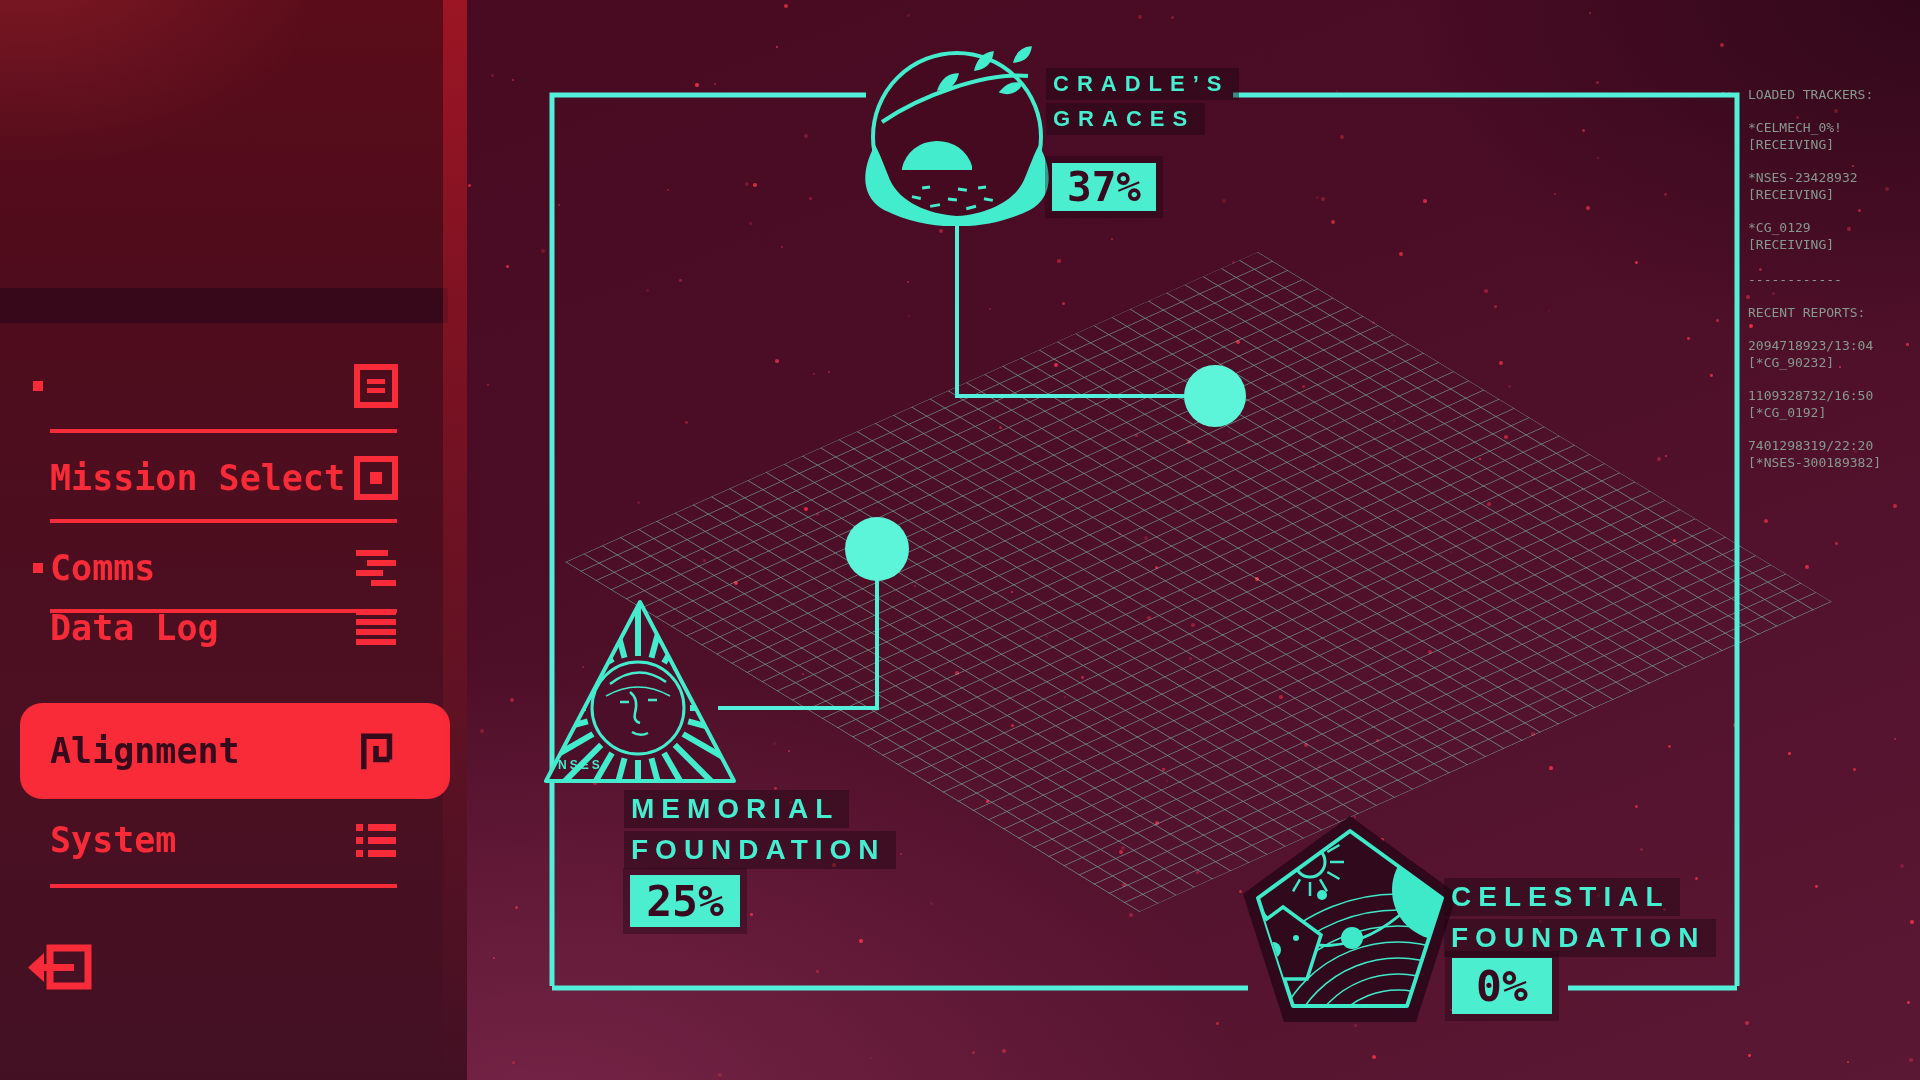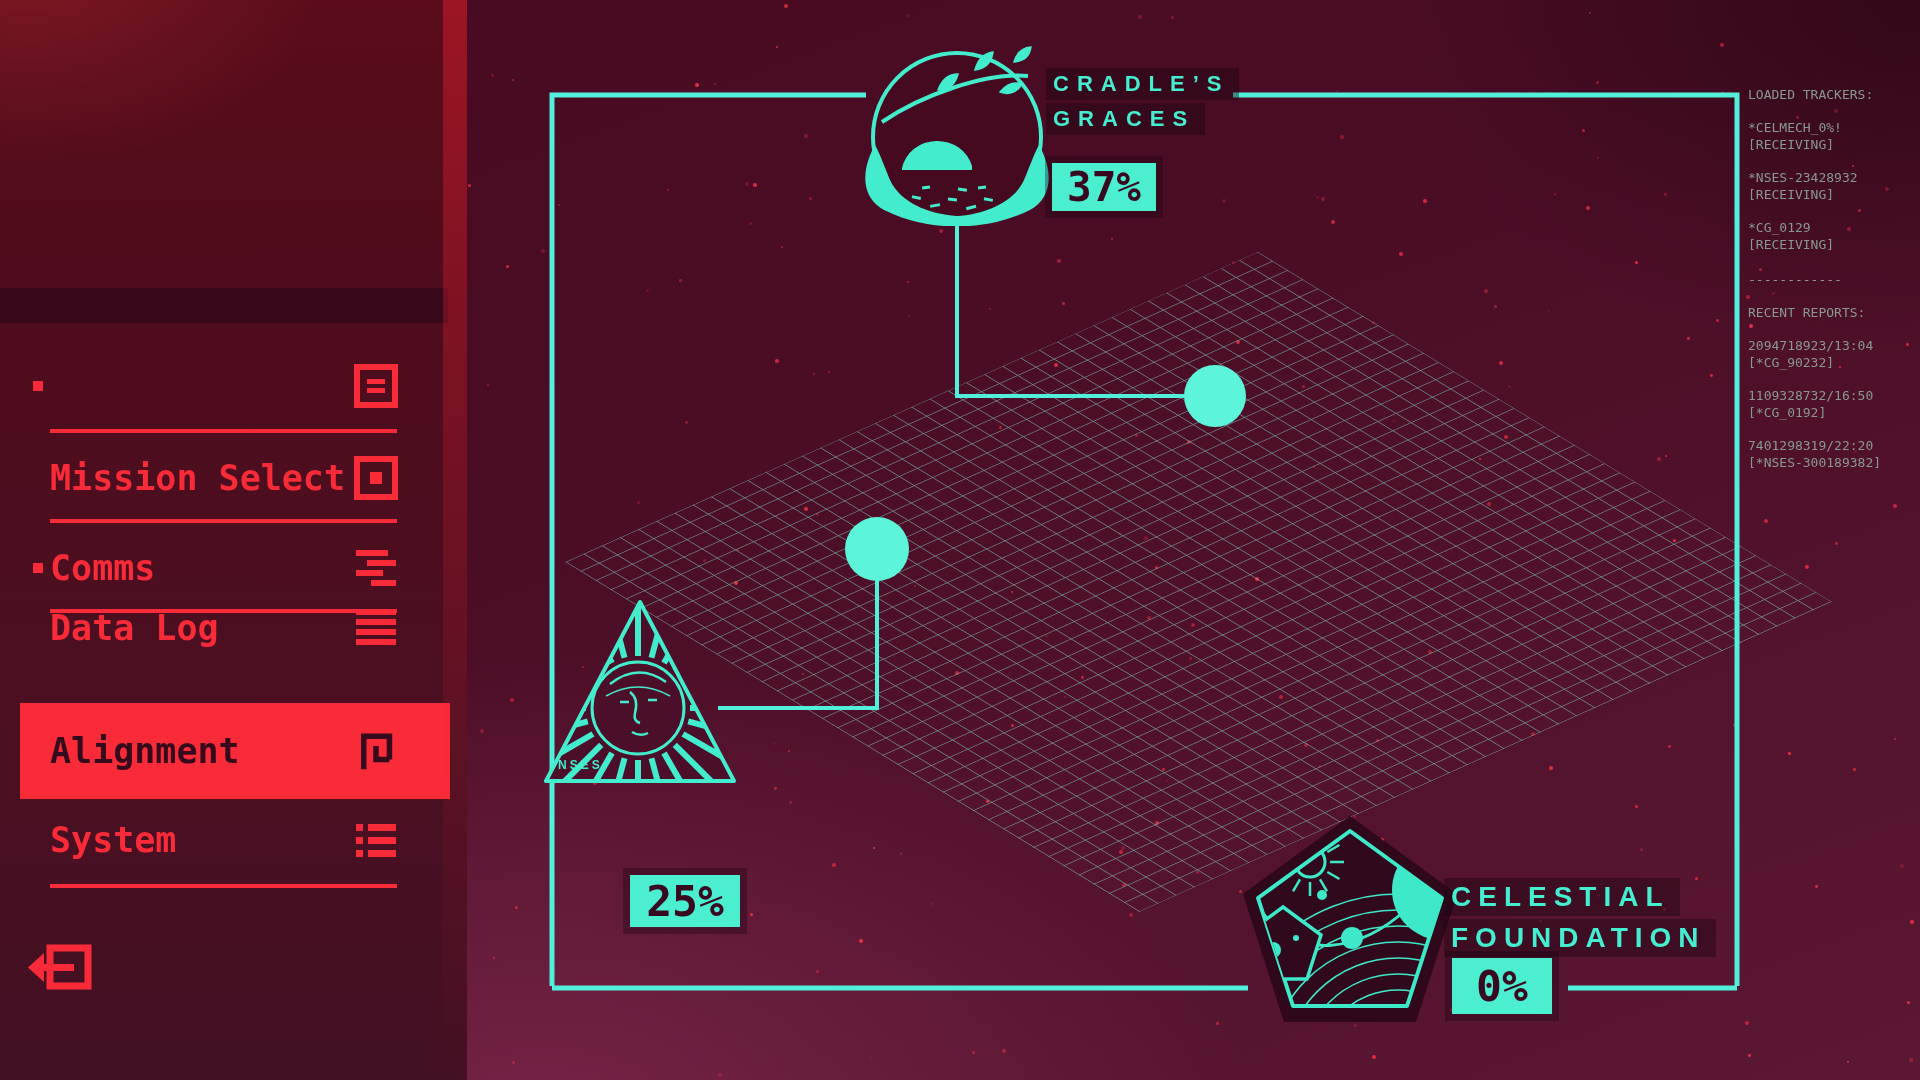--- a/index.html
+++ b/index.html
@@ -19,21 +19,21 @@
     background:radial-gradient(430px 300px at 6% -4%, rgba(255,70,70,.22), rgba(255,70,70,0) 70%);}
   .sidebar::after{content:"";position:absolute;top:0;right:0;width:24px;height:100%;
     background:linear-gradient(180deg, rgba(235,32,48,.45), rgba(235,32,48,.10) 70%, rgba(235,32,48,0));}
   .side-strip{position:absolute;left:0;top:288px;width:448px;height:35px;background:#36081a;}
   .menu-item{position:absolute;left:0;width:467px;height:56px;cursor:pointer;}
   .menu-item .label{position:absolute;left:50px;top:0;font:bold 35px/44px "DejaVu Sans Mono",monospace;
     color:#f92b38;letter-spacing:0px;white-space:nowrap;}
   .menu-item .bullet{position:absolute;left:33px;top:17px;width:10px;height:10px;background:#f92b38;}
   .menu-item .mi{position:absolute;left:354px;top:0px;width:44px;height:44px;}
   .divider{position:absolute;left:50px;width:347px;height:4px;background:#f92b38;}
-  .hl-bar{position:absolute;left:20px;top:703px;width:430px;height:96px;background:#f92b38;}
+  .hl-bar{position:absolute;left:20px;top:703px;width:430px;height:96px;background:#f92b38;border-radius:22px;}
   .hl-bar .label{position:absolute;left:30px;top:26px;font:bold 35px/44px "DejaVu Sans Mono",monospace;
     color:#340a1c;white-space:nowrap;}
   .hl-bar .mi{position:absolute;left:334px;top:26px;width:44px;height:44px;}
   .exit-btn{position:absolute;left:24px;top:940px;width:70px;height:52px;cursor:pointer;}
 
   
   #map-svg{position:absolute;left:0;top:0;z-index:2;}
 
   
   .f-label{position:absolute;z-index:4;color:#45eed0;font-family:"Liberation Sans",sans-serif;
@@ -554,20 +554,24 @@
       </svg>
     </div>
   </div>
 
   <div class="f-label lbl-cradles">
     <span class="ln">CRADLE’S</span>
     <span class="ln">GRACES</span>
   </div>
   <div class="badge badge-37">37%</div>
 
+  <div class="f-label lbl-memorial">
+    <span class="ln">MEMORIAL</span>
+    <span class="ln">FOUNDATION</span>
+  </div>
   <div class="badge badge-25">25%</div>
 
   <div class="f-label lbl-celestial">
     <span class="ln">CELESTIAL</span>
     <span class="ln">FOUNDATION</span>
   </div>
   <div class="badge badge-0">0%</div>
 
   <div class="right-panel">
     <div class="title">LOADED TRACKERS:</div>

